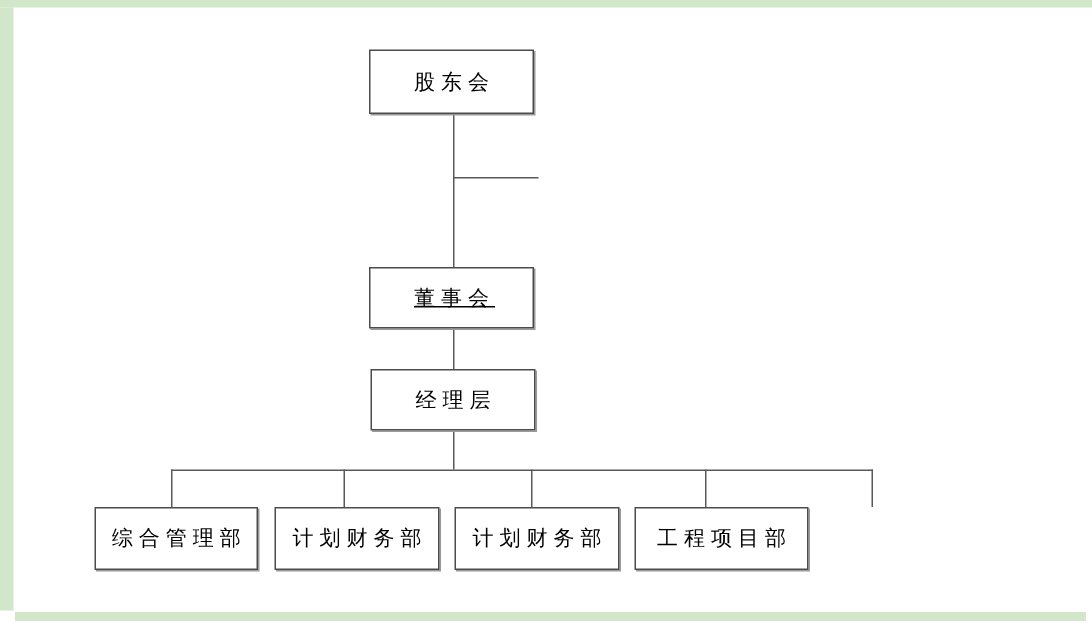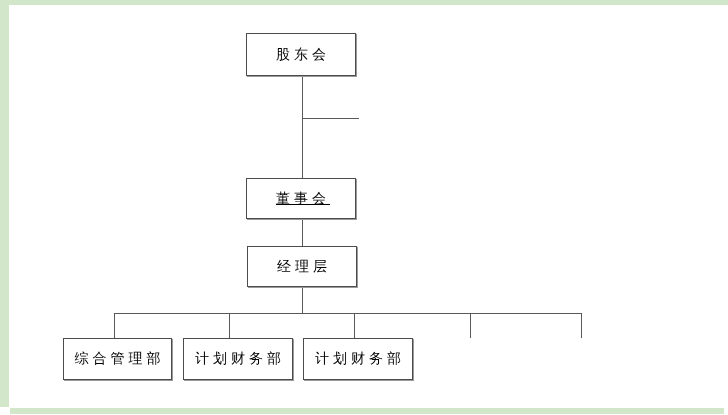--- a/index.html
+++ b/index.html
@@ -85,14 +85,15 @@
   <div class="line l-s3"></div>
   <div class="line l-s4"></div>
   <div class="line l-s5"></div>
 
   <div class="node n-shareholders">股东会</div>
   <div class="node n-board">董事会</div>
   <div class="node n-d1">综合管理部</div>
   <div class="node n-management">经理层</div>
   <div class="node n-d2">计划财务部</div>
   <div class="node n-d3">计划财务部</div>
+  <div class="node n-d4">工程项目部</div>
 
 </div>
 
 </body></html>

